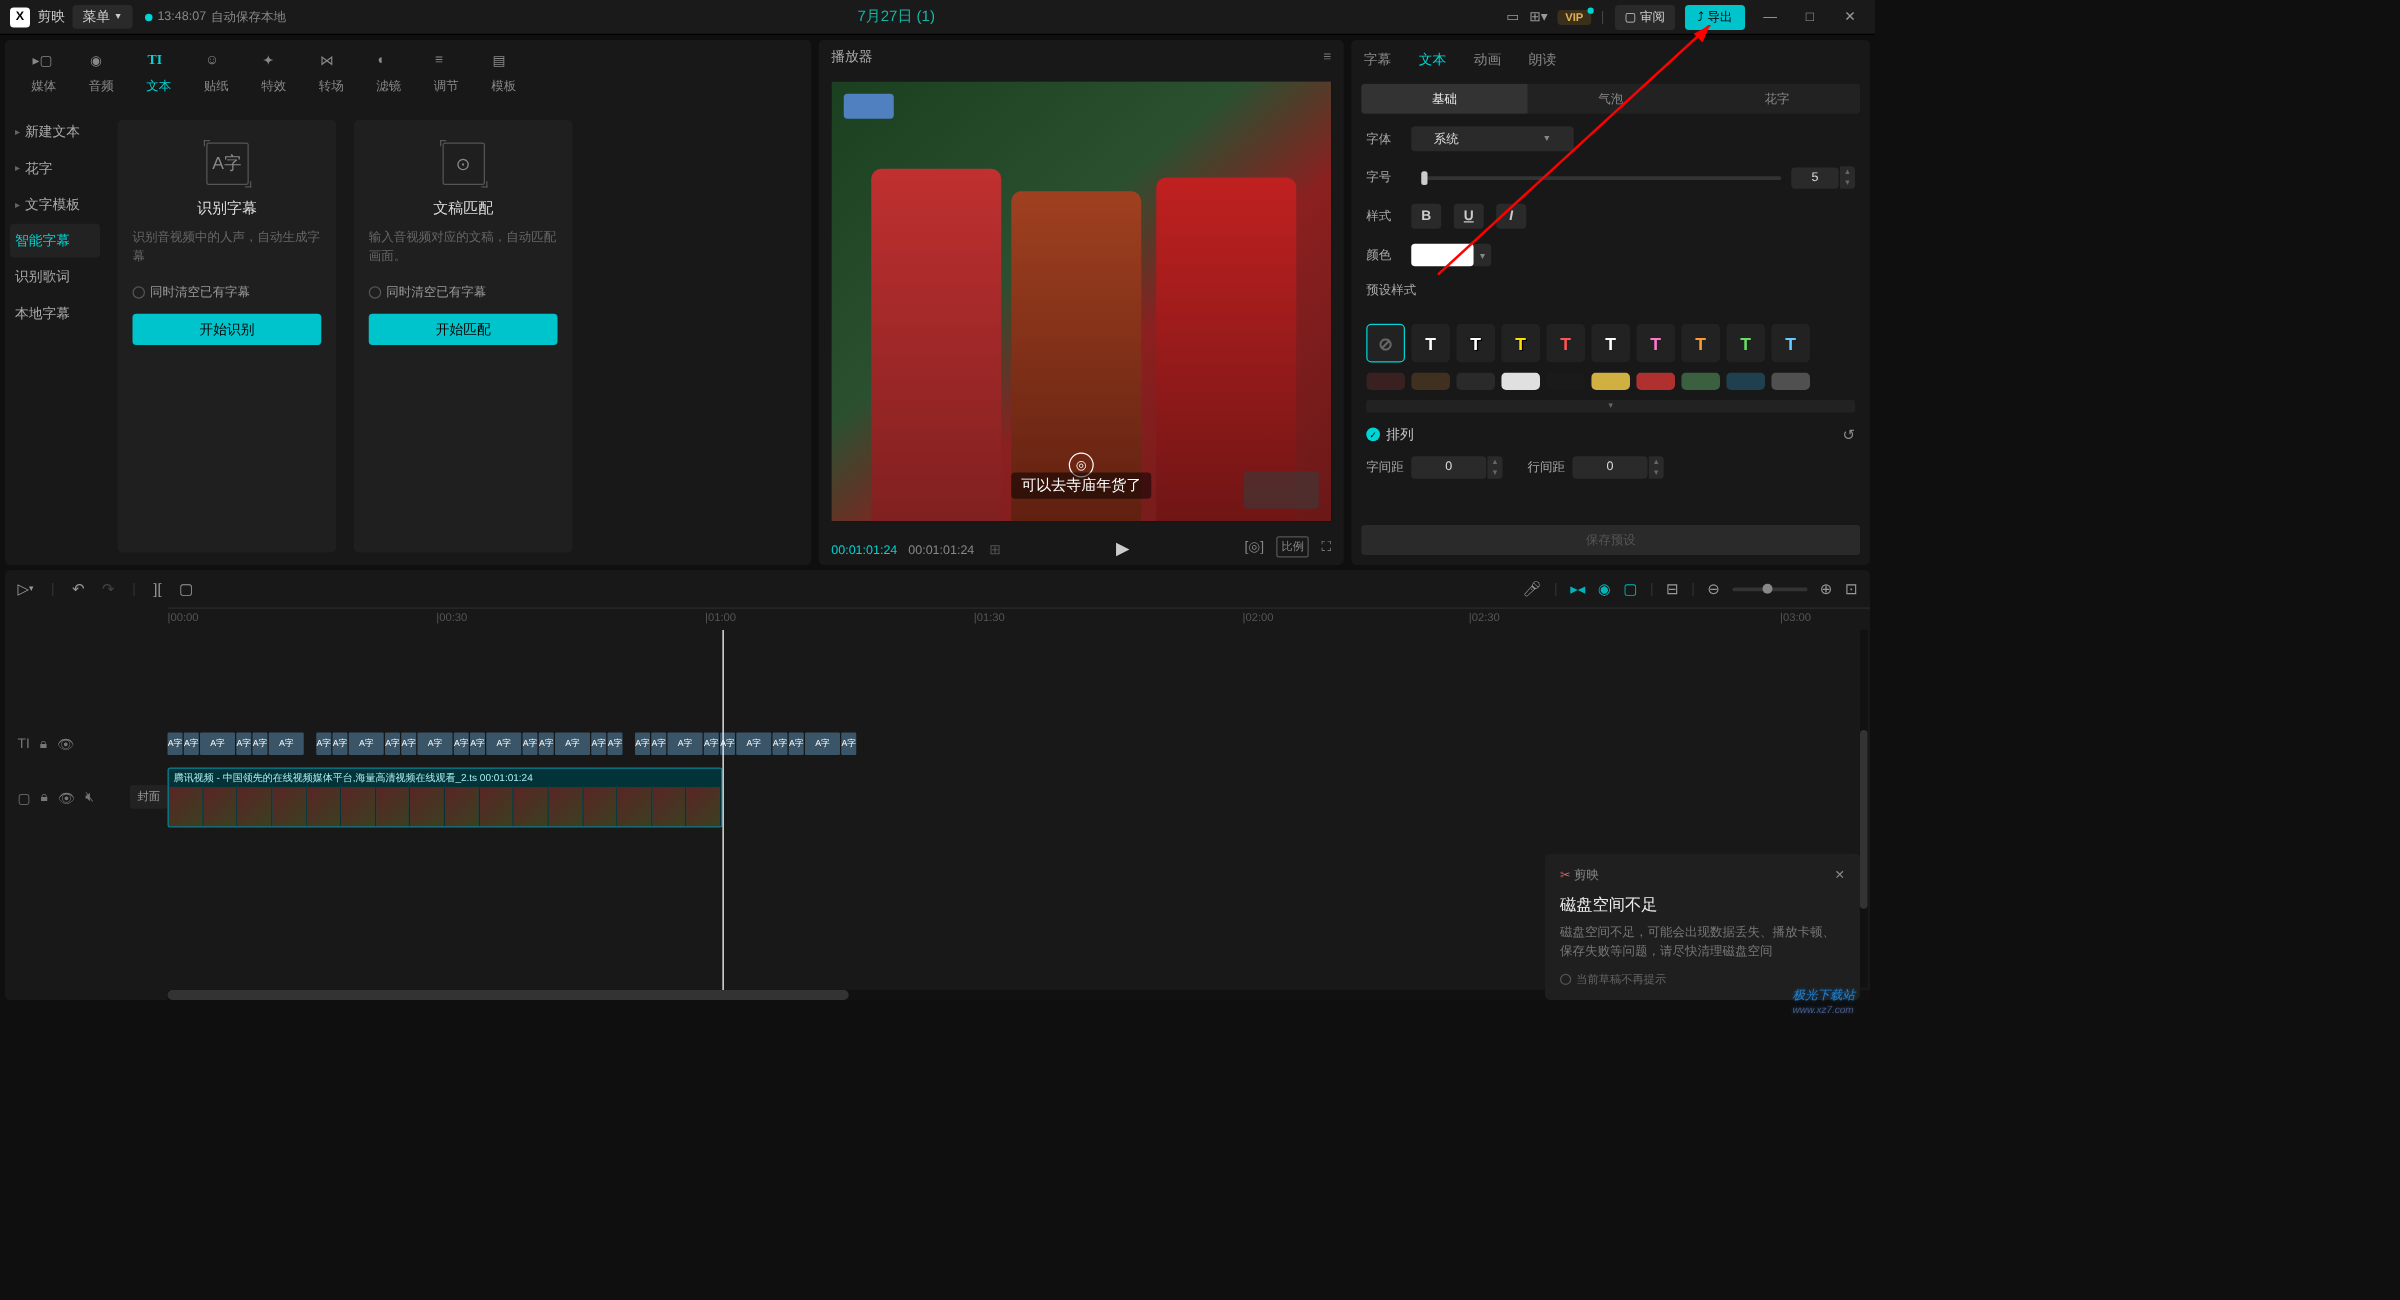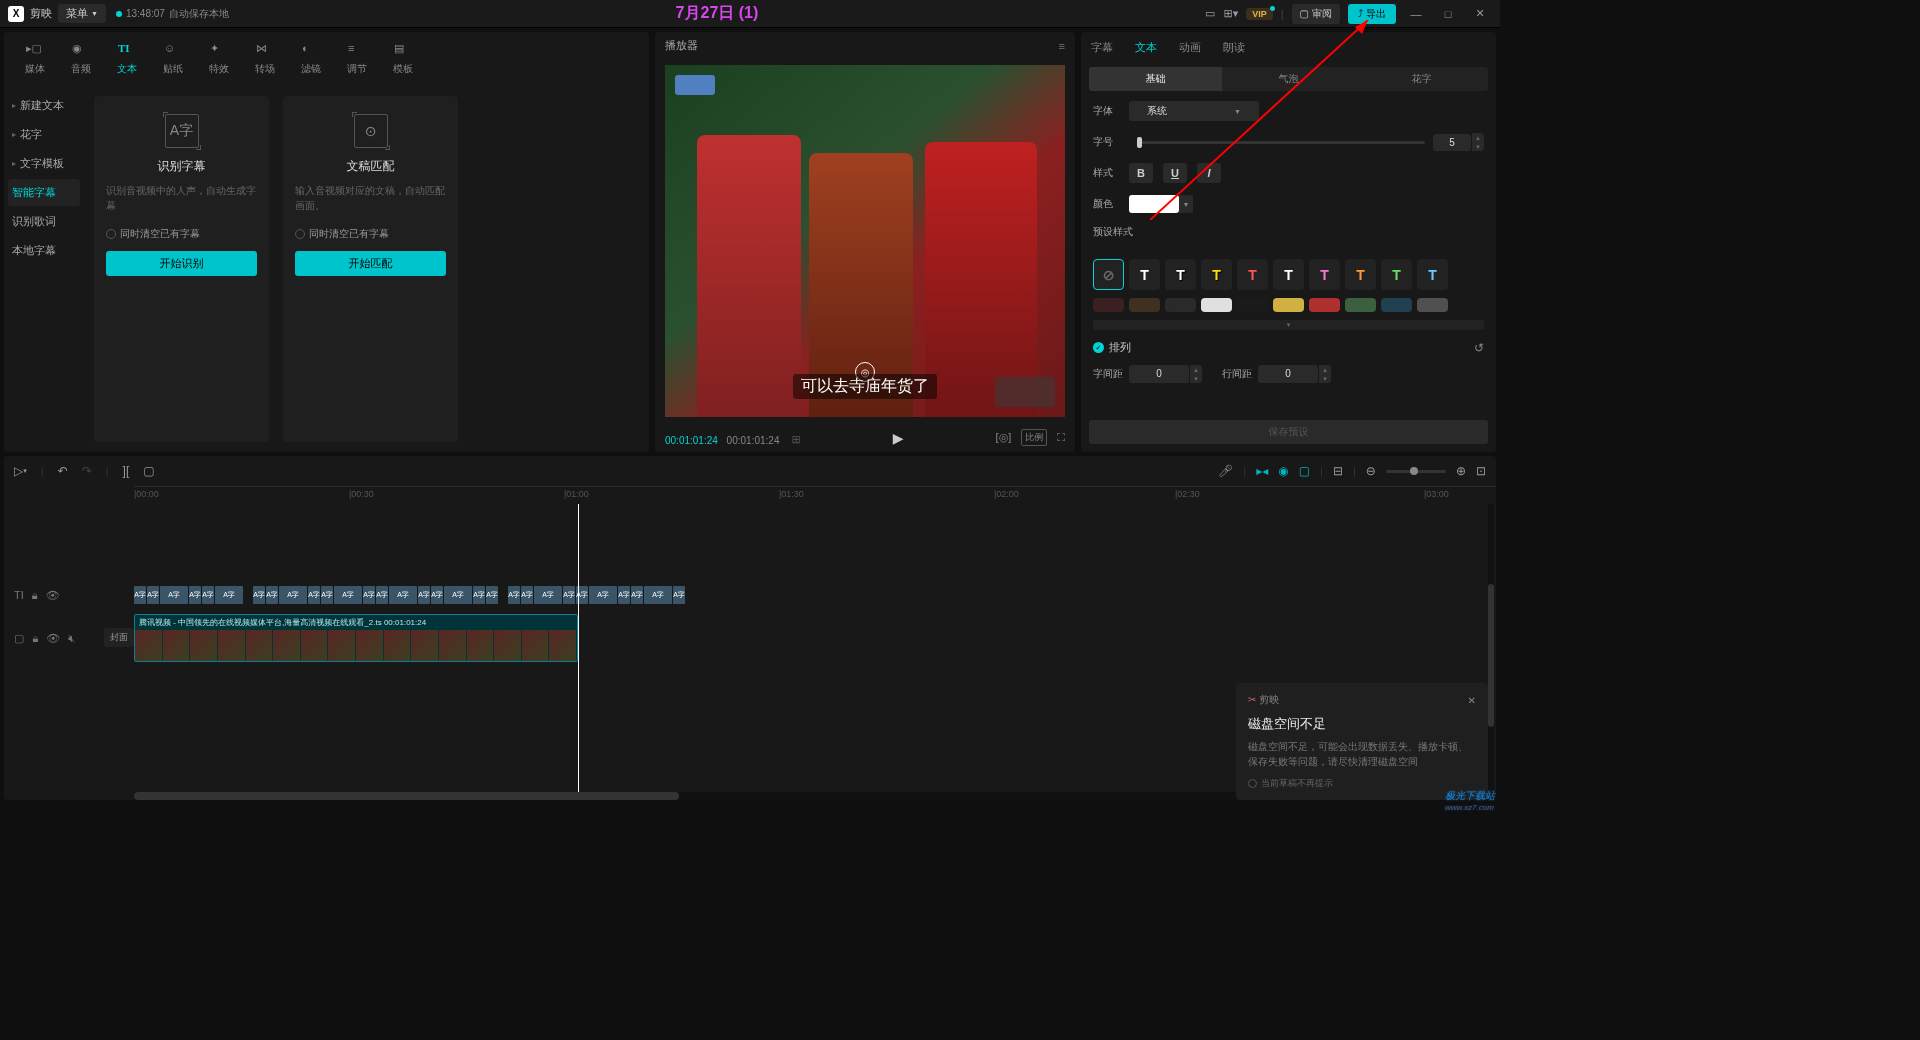--- a/index.html
+++ b/index.html
@@ -5,21 +5,21 @@
 * { margin: 0; padding: 0; box-sizing: border-box; font-family: "Microsoft YaHei", sans-serif; }
 body { background: #0f0f0f; color: #ccc; width: 1500px; height: 812px; overflow: hidden; position: relative; font-size: 11px; }
 
 
 .topbar { height: 28px; background: #1a1a1a; display: flex; align-items: center; padding: 0 8px; border-bottom: 1px solid #000; }
 .logo-area { display: flex; align-items: center; gap: 6px; }
 .logo-icon { width: 16px; height: 16px; background: #fff; border-radius: 3px; display: flex; align-items: center; justify-content: center; color: #000; font-weight: bold; font-size: 10px; }
 .menu-btn { background: #2a2a2a; padding: 2px 8px; border-radius: 3px; display: flex; align-items: center; gap: 3px; }
 .autosave { color: #888; font-size: 10px; margin-left: 10px; display: flex; align-items: center; gap: 4px; }
 .dot-cyan { width: 6px; height: 6px; border-radius: 50%; background: #00d4d4; }
-.project-title { flex: 1; text-align: center; font-weight: bold; font-size: 16px; color: #d946ef; }
+.project-title { flex: 1; text-align: center; font-weight: normal; font-size: 12px; color: #14b8a6; }
 .topbar-right { display: flex; align-items: center; gap: 8px; }
 .vip-badge { background: #3a2f1a; color: #e0b050; padding: 1px 6px; border-radius: 3px; font-size: 9px; font-weight: bold; position: relative; }
 .vip-badge::after { content: ''; position: absolute; top: -2px; right: -2px; width: 5px; height: 5px; background: #00d4d4; border-radius: 50%; }
 .review-btn { background: #2a2a2a; padding: 3px 8px; border-radius: 3px; display: flex; align-items: center; gap: 3px; font-size: 10px; }
 .export-btn { background: #00c4cc; color: #000; padding: 3px 10px; border-radius: 3px; display: flex; align-items: center; gap: 3px; font-size: 10px; font-weight: 500; }
 .win-ctrl { width: 24px; text-align: center; color: #999; cursor: pointer; }
 
 
 .main-area { display: flex; height: 428px; gap: 6px; padding: 4px; }
 .panel { background: #181818; border-radius: 4px; display: flex; flex-direction: column; }
@@ -51,21 +51,21 @@
 .card-check { display: flex; align-items: center; gap: 4px; font-size: 10px; color: #999; margin: 12px 0 10px; }
 .card-check .cb { width: 10px; height: 10px; border-radius: 50%; border: 1px solid #555; }
 .card-btn { background: #00c4cc; color: #000; text-align: center; padding: 5px 0; border-radius: 3px; font-size: 11px; cursor: pointer; }
 
 
 .player-header { padding: 6px 10px; display: flex; justify-content: space-between; align-items: center; color: #aaa; font-size: 11px; }
 .player-viewport { flex: 1; margin: 6px 10px; background: #000; position: relative; overflow: hidden; }
 .scene { position: absolute; inset: 0; background: linear-gradient(140deg, #1a4020 0%, #2a5030 40%, #8b2020 60%, #6b1818 100%); }
 .scene::before { content:''; position:absolute; top:10px; left:10px; width:40px; height:20px; background:#5080c0; border-radius:3px; }
 .scene::after { content:''; position:absolute; bottom:10px; right:10px; width:60px; height:30px; background:#3a3a3a; border-radius:3px; opacity:0.6; }
-.subtitle-overlay { position:absolute; bottom:18px; left:50%; transform:translateX(-50%); background:rgba(0,0,0,0.5); padding:2px 8px; border-radius:3px; font-size:16px; color:#fff; }
+.subtitle-overlay { position:absolute; bottom:18px; left:50%; transform:translateX(-50%); background:rgba(0,0,0,0.5); padding:2px 8px; border-radius:3px; font-size:12px; color:#fff; }
 .focus-icon { position:absolute; bottom:35px; left:50%; transform:translateX(-50%); width:20px; height:20px; border:1px solid #fff; border-radius:50%; display:flex; align-items:center; justify-content:center; color:#fff; font-size:10px; }
 .figure { position:absolute; bottom:0; border-radius: 8px 8px 0 0; }
 .fig1 { left:8%; width:26%; height:80%; background: linear-gradient(#c03030, #802020); }
 .fig2 { left:36%; width:26%; height:75%; background: linear-gradient(#a04020, #602010); }
 .fig3 { left:65%; width:28%; height:78%; background: linear-gradient(#c02020, #701515); }
 .player-controls { padding: 6px 10px; display: flex; align-items: flex-end; gap: 12px; }
 .timecode { font-size: 10px; }
 .tc-cyan { color: #00d4d4; }
 .tc-gray { color: #888; }
 .play-btn { flex: 1; text-align: center; color: #ccc; font-size: 14px; }
@@ -150,21 +150,21 @@
 
 .notif { position: absolute; right: 12px; bottom: 12px; width: 252px; background: #1f1f1f; border-radius: 4px; padding: 10px 12px; z-index: 20; }
 .notif-hdr { display: flex; justify-content: space-between; align-items: center; margin-bottom: 8px; color: #888; font-size: 10px; }
 .notif-title { font-size: 13px; color: #eee; margin-bottom: 6px; }
 .notif-body { font-size: 10px; color: #777; line-height: 1.5; margin-bottom: 8px; }
 .notif-chk { display: flex; align-items: center; gap: 4px; font-size: 9px; color: #666; }
 .notif-chk .cb { width: 9px; height: 9px; border-radius: 50%; border: 1px solid #555; }
 
 
 .arrow-annot { position: absolute; top: 20px; left: 1150px; width: 230px; height: 200px; z-index: 30; pointer-events: none; }
-.watermark { position: absolute; right: 5px; bottom: 0; font-size: 10px; color: #2080d0; font-style: italic; z-index: 25; text-shadow: 0 0 3px rgba(0,150,255,0.5); }
+.watermark { position: absolute; right: 16px; bottom: 0; font-size: 10px; color: #2080d0; font-style: italic; z-index: 25; text-shadow: 0 0 3px rgba(0,150,255,0.5); }
 .watermark .url { font-size: 8px; color: #557; display: block; }
 </style>
 </head>
 <body>
 
 <div class="topbar">
   <div class="logo-area">
     <div class="logo-icon">X</div>
     <span>剪映</span>
     <div class="menu-btn">

